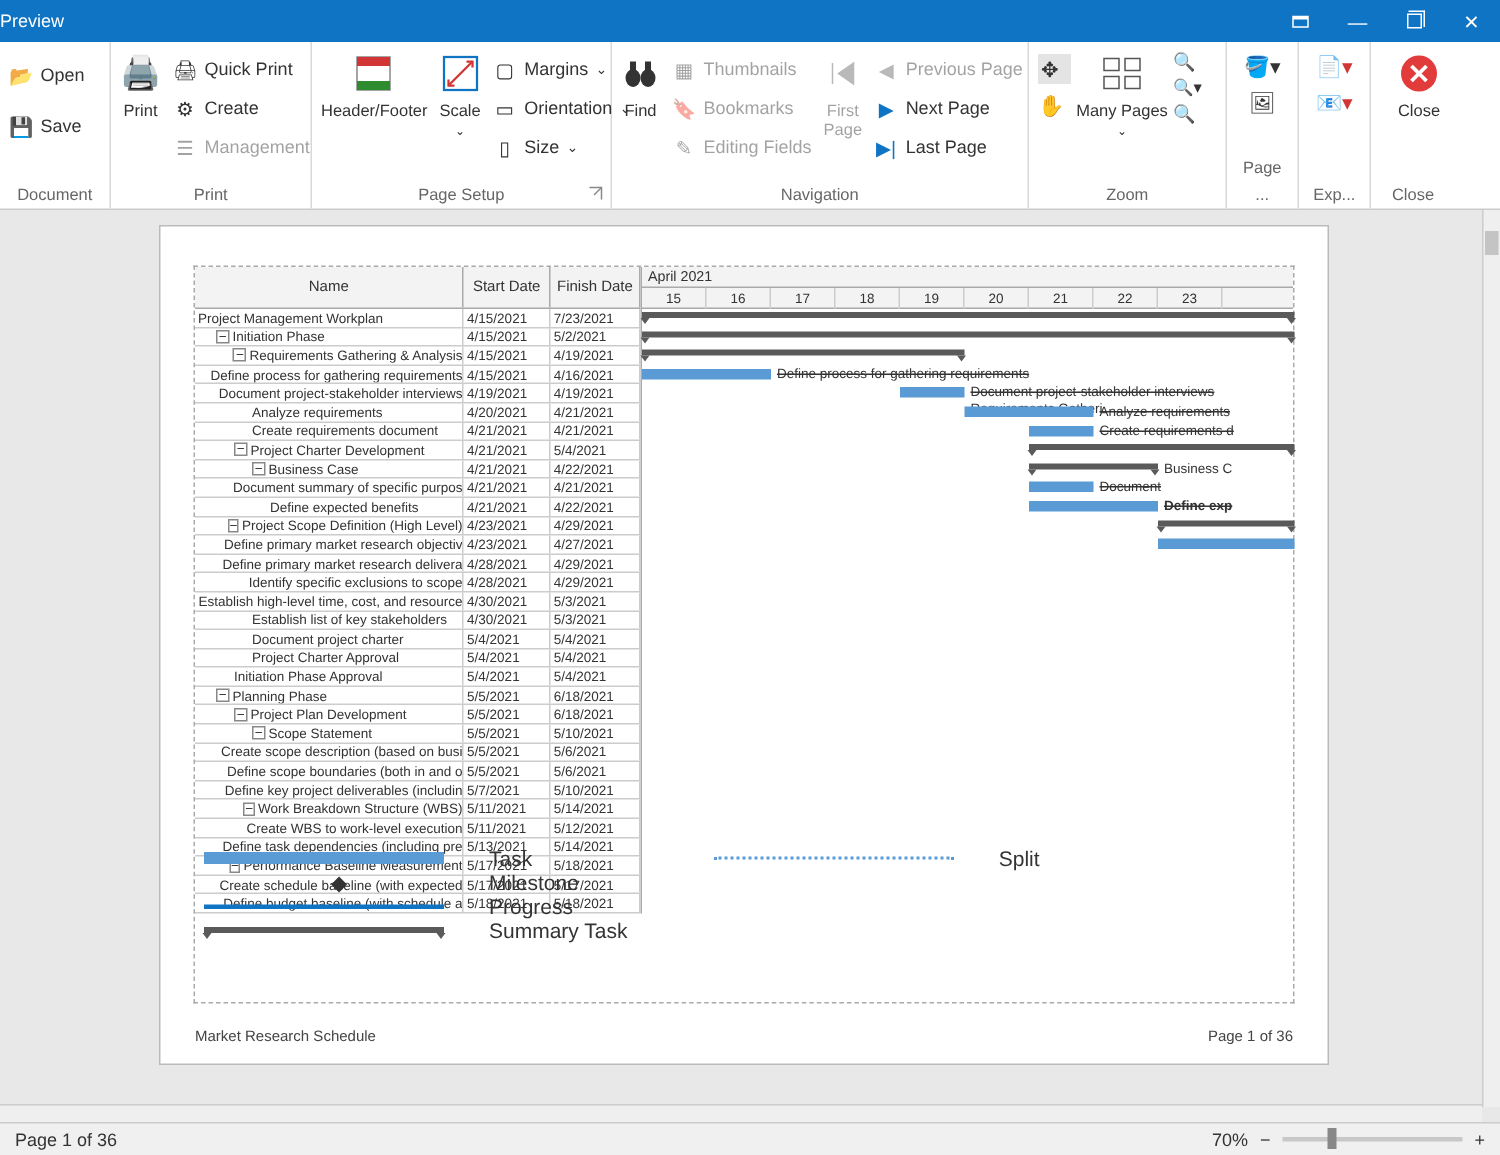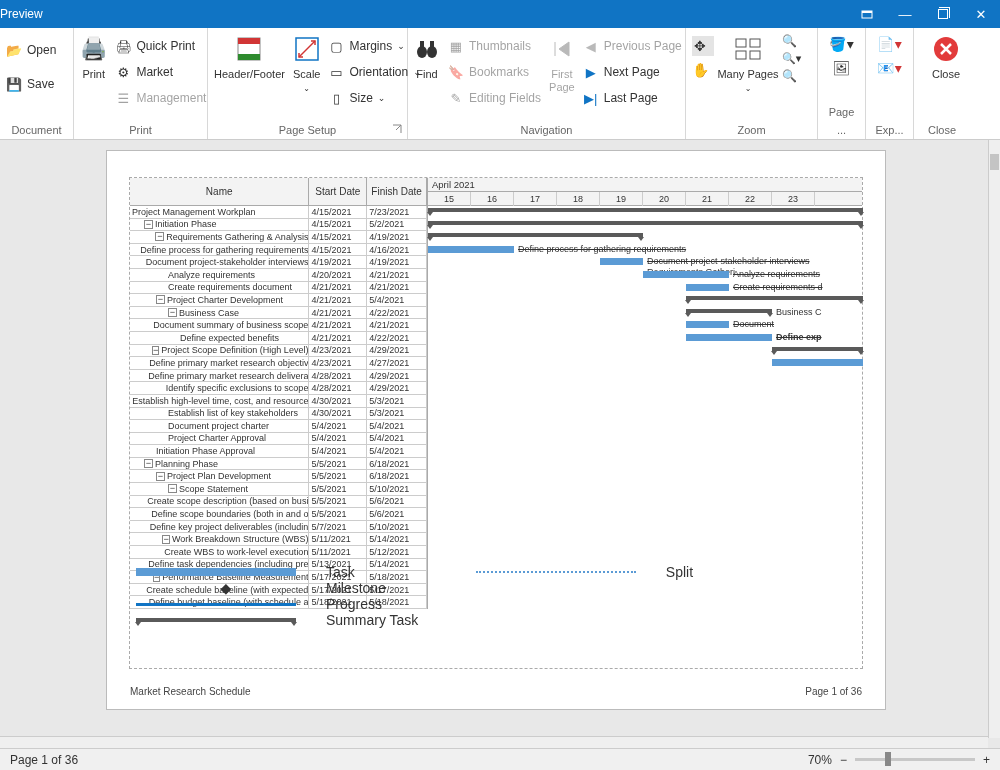--- a/index.html
+++ b/index.html
@@ -104,21 +104,21 @@
         <span class="ic">🖨️</span>
         <span class="lbl">Print</span>
       </div>
       <div class="col" style="gap:2px;padding-top:2px">
         <div class="mini">
             <span class="ic">🖨</span>
             <span>Quick Print</span>
           </div>
         <div class="mini">
             <span class="ic">⚙</span>
-            <span>Market</span>
+            <span>Create</span>
           </div>
         <div class="mini" style="opacity:.45">
             <span class="ic">☰</span>
             <span>Management</span>
           </div>
       </div>
     </div>
     <div class="cap">Print</div>
   </div>
 
@@ -362,21 +362,21 @@
                 <span class="ind" style="width:36px"></span>
                 <span style="width:9px;display:inline-block;text-align:center;border:1px solid #888;height:9px;line-height:7px;font-size:9px;margin-right:2px">−</span>
                 <span>Business Case</span>
               </div>
               <div class="col-sd">4/21/2021</div>
               <div class="col-fd">4/22/2021</div>
             </div>
             <div class="trow">
               <div class="col-name">
                 <span class="ind" style="width:48px"></span>
-                <span>Document summary of business scope</span>
+                <span>Document summary of specific purpos</span>
               </div>
               <div class="col-sd">4/21/2021</div>
               <div class="col-fd">4/21/2021</div>
             </div>
             <div class="trow">
               <div class="col-name">
                 <span class="ind" style="width:48px"></span>
                 <span>Define expected benefits</span>
               </div>
               <div class="col-sd">4/21/2021</div>

